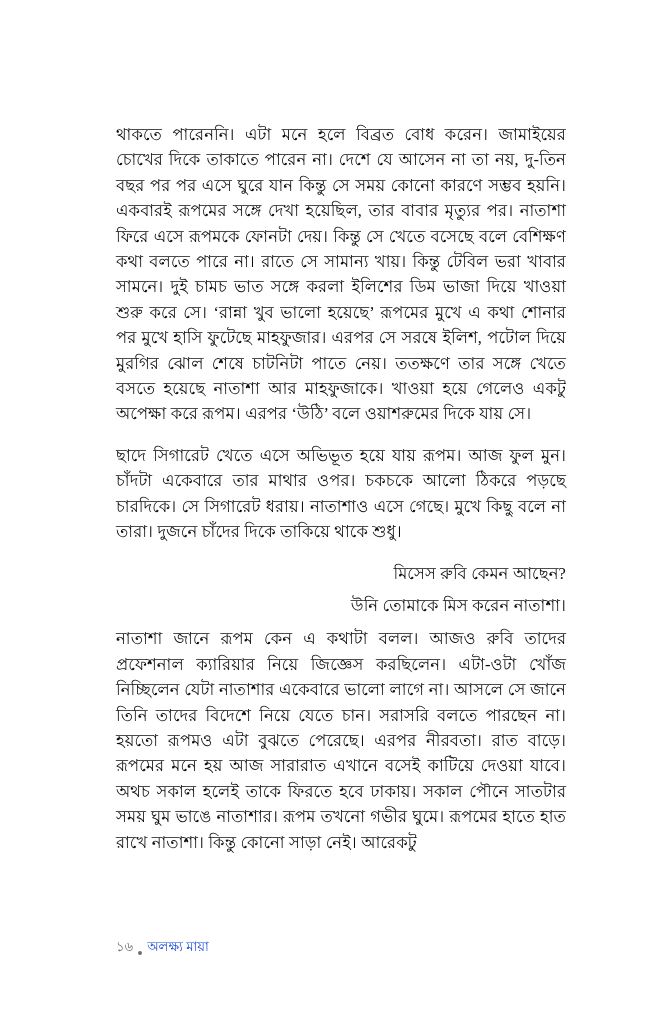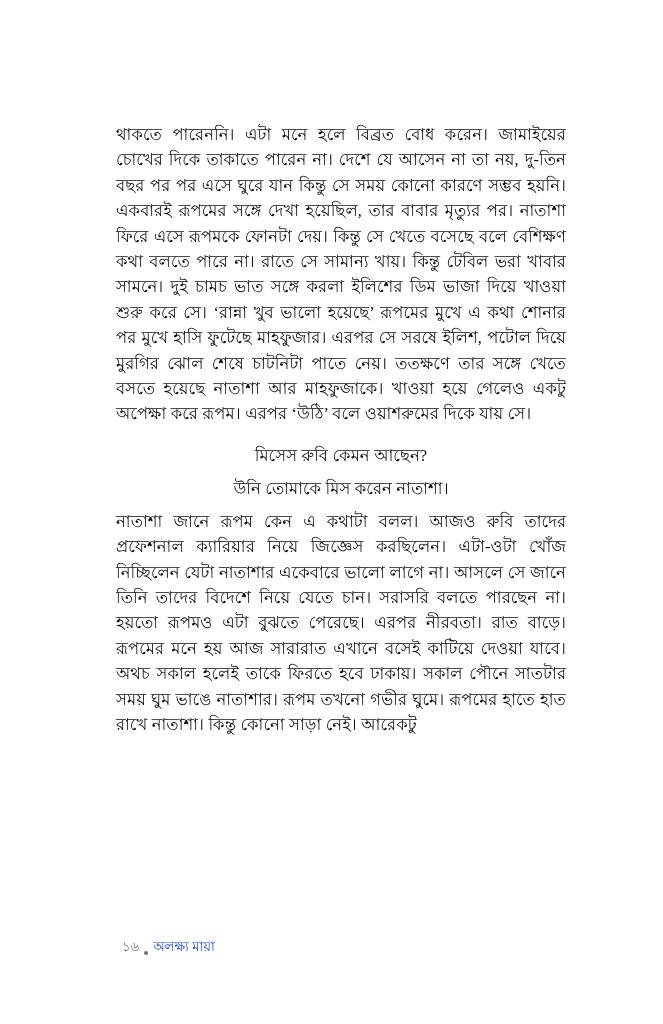--- a/index.html
+++ b/index.html
@@ -42,36 +42,36 @@
     word-spacing: 0.2px;
     hyphens: none;
   }
 
   .para.body-para {
     margin-bottom: 16px;
   }
 
   
   .para.dialogue {
-    text-align: center;
+    text-align: right;
     margin-bottom: 7.5px;
   }
 
   .para.dialogue.last-dialogue {
     margin-bottom: 16px;
   }
 
   .para.tail {
     margin-bottom: 0;
   }
 
   
   #footer {
     position: absolute;
-    left: 113px;
+    left: 107px;
     top: 938px;
     display: flex;
     align-items: flex-end;
     gap: 5px;
     color: #6e6e6e;
     font-size: 13.2px;
     line-height: 18px;
     white-space: nowrap;
   }
 
@@ -96,20 +96,21 @@
 </style>
 </head>
 <body>
 
 <div id="page">
 
   <div id="text-block">
 
     <p class="para body-para">থাকতে পারেননি। এটা মনে হলে বিব্রত বোধ করেন। জামাইয়ের চোখের দিকে তাকাতে পারেন না। দেশে যে আসেন না তা নয়, দু-তিন বছর পর পর এসে ঘুরে যান কিন্তু সে সময় কোনো কারণে সম্ভব হয়নি। একবারই রূপমের সঙ্গে দেখা হয়েছিল, তার বাবার মৃত্যুর পর। নাতাশা ফিরে এসে রূপমকে ফোনটা দেয়। কিন্তু সে খেতে বসেছে বলে বেশিক্ষণ কথা বলতে পারে না। রাতে সে সামান্য খায়। কিন্তু টেবিল ভরা খাবার সামনে। দুই চামচ ভাত সঙ্গে করলা ইলিশের ডিম ভাজা দিয়ে খাওয়া শুরু করে সে। ‘রান্না খুব ভালো হয়েছে’ রূপমের মুখে এ কথা শোনার পর মুখে হাসি ফুটেছে মাহফুজার। এরপর সে সরষে ইলিশ, পটোল দিয়ে মুরগির ঝোল শেষে চাটনিটা পাতে নেয়। ততক্ষণে তার সঙ্গে খেতে বসতে হয়েছে নাতাশা আর মাহফুজাকে। খাওয়া হয়ে গেলেও একটু অপেক্ষা করে রূপম। এরপর ‘উঠি’ বলে ওয়াশরুমের দিকে যায় সে।</p>
 
+    <p class="para body-para">ছাদে সিগারেট খেতে এসে অভিভূত হয়ে যায় রূপম। আজ ফুল মুন। চাঁদটা একেবারে তার মাথার ওপর। চকচকে আলো ঠিকরে পড়ছে চারদিকে। সে সিগারেট ধরায়। নাতাশাও এসে গেছে। মুখে কিছু বলে না তারা। দুজনে চাঁদের দিকে তাকিয়ে থাকে শুধু।</p>
 
     <p class="para dialogue">মিসেস রুবি কেমন আছেন?</p>
 
 
     <p class="para dialogue">উনি তোমাকে মিস করেন নাতাশা।</p>
 
 
     <p class="para tail">নাতাশা জানে রূপম কেন এ কথাটা বলল। আজও রুবি তাদের প্রফেশনাল ক্যারিয়ার নিয়ে জিজ্ঞেস করছিলেন। এটা-ওটা খোঁজ নিচ্ছিলেন যেটা নাতাশার একেবারে ভালো লাগে না। আসলে সে জানে তিনি তাদের বিদেশে নিয়ে যেতে চান। সরাসরি বলতে পারছেন না। হয়তো রূপমও এটা বুঝতে পেরেছে। এরপর নীরবতা। রাত বাড়ে। রূপমের মনে হয় আজ সারারাত এখানে বসেই কাটিয়ে দেওয়া যাবে। অথচ সকাল হলেই তাকে ফিরতে হবে ঢাকায়। সকাল পৌনে সাতটার সময় ঘুম ভাঙে নাতাশার। রূপম তখনো গভীর ঘুমে। রূপমের হাতে হাত রাখে নাতাশা। কিন্তু কোনো সাড়া নেই। আরেকটু</p>
 
   </div>

